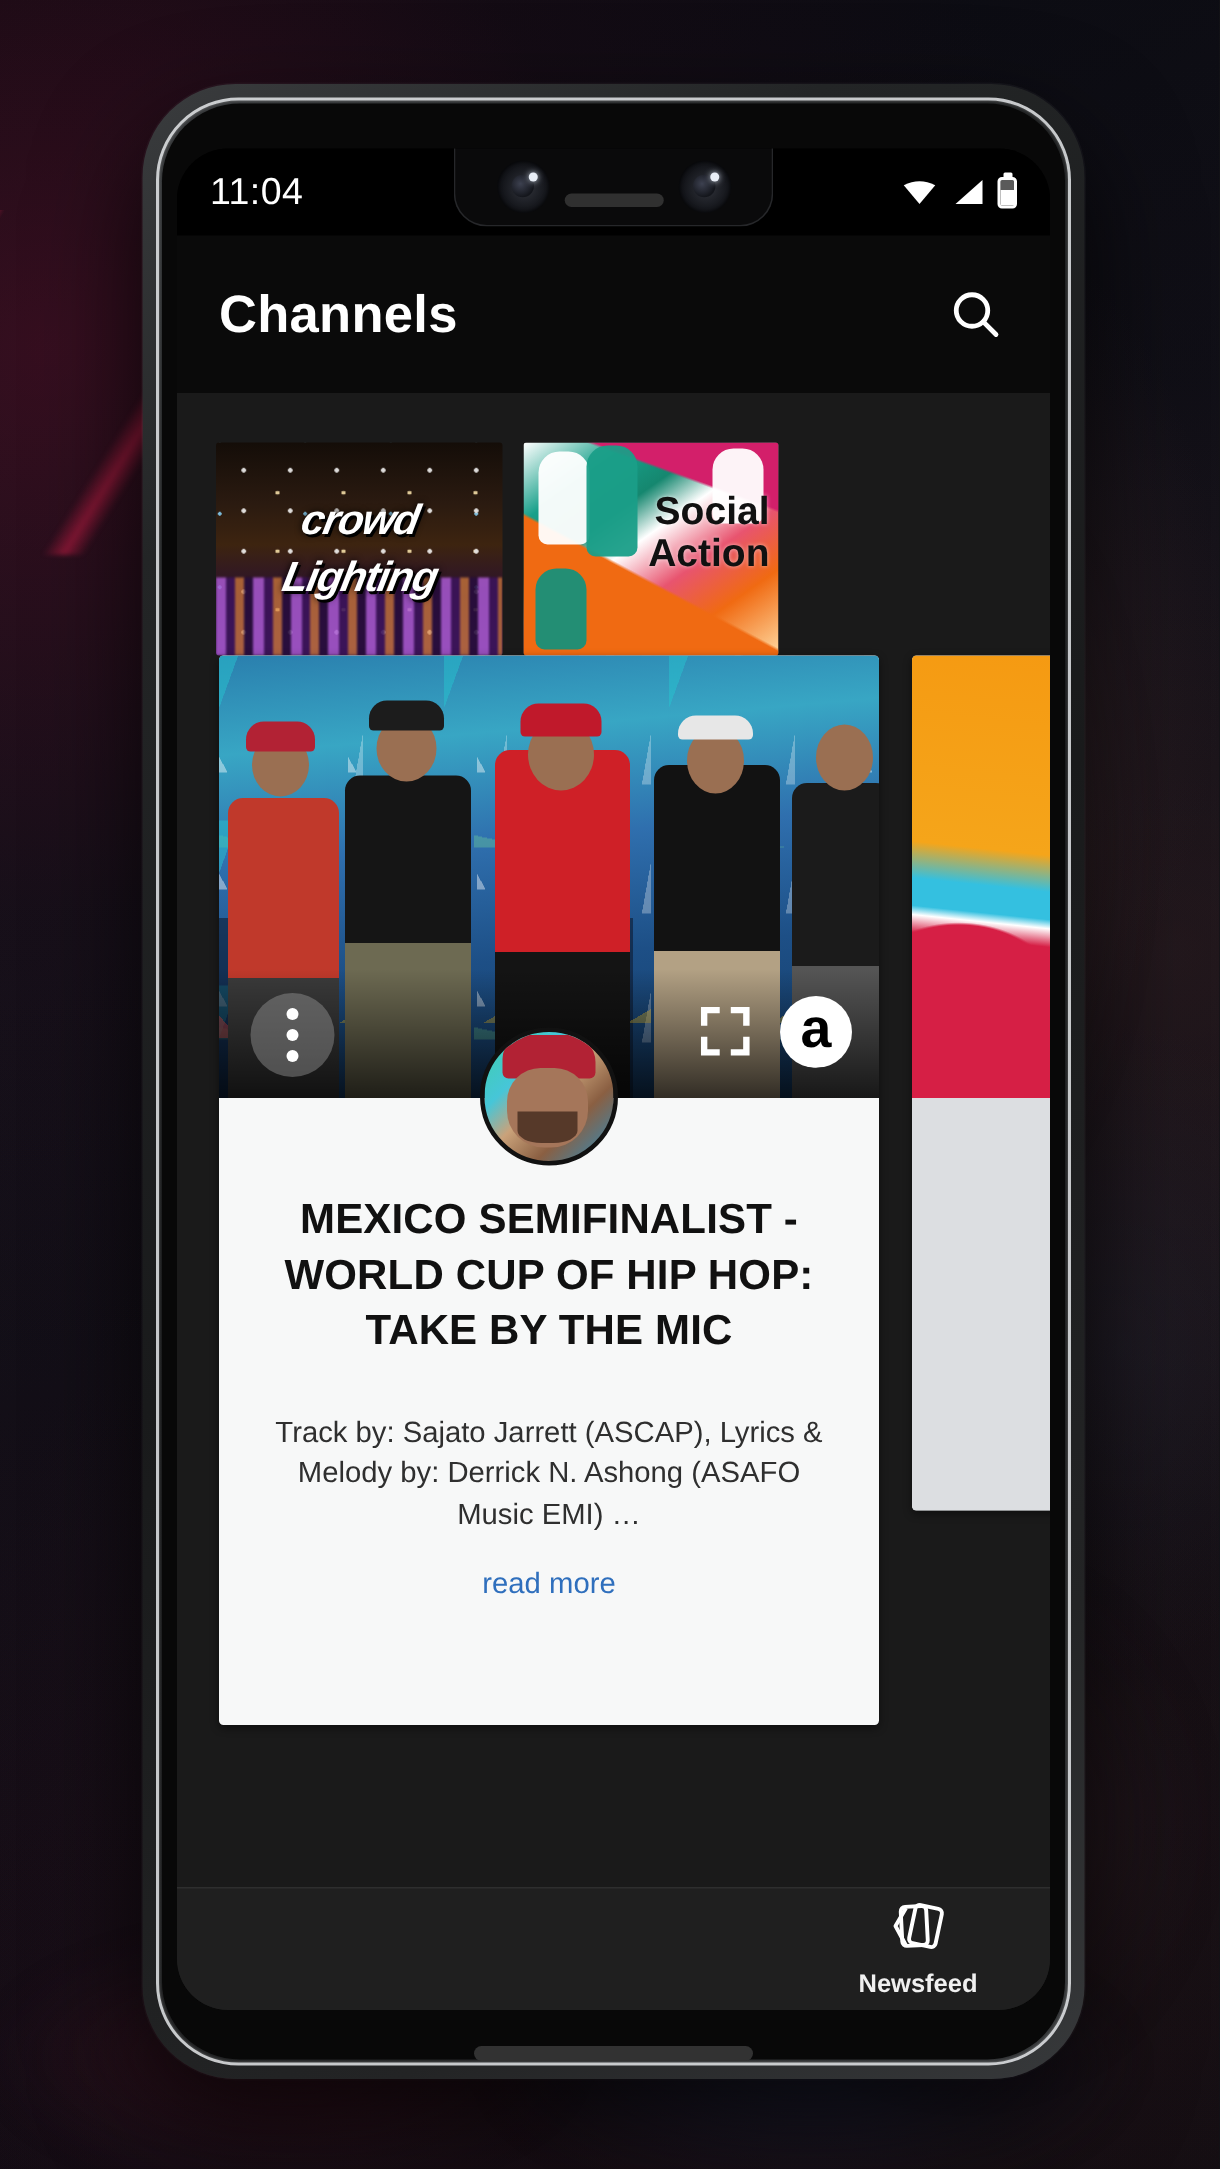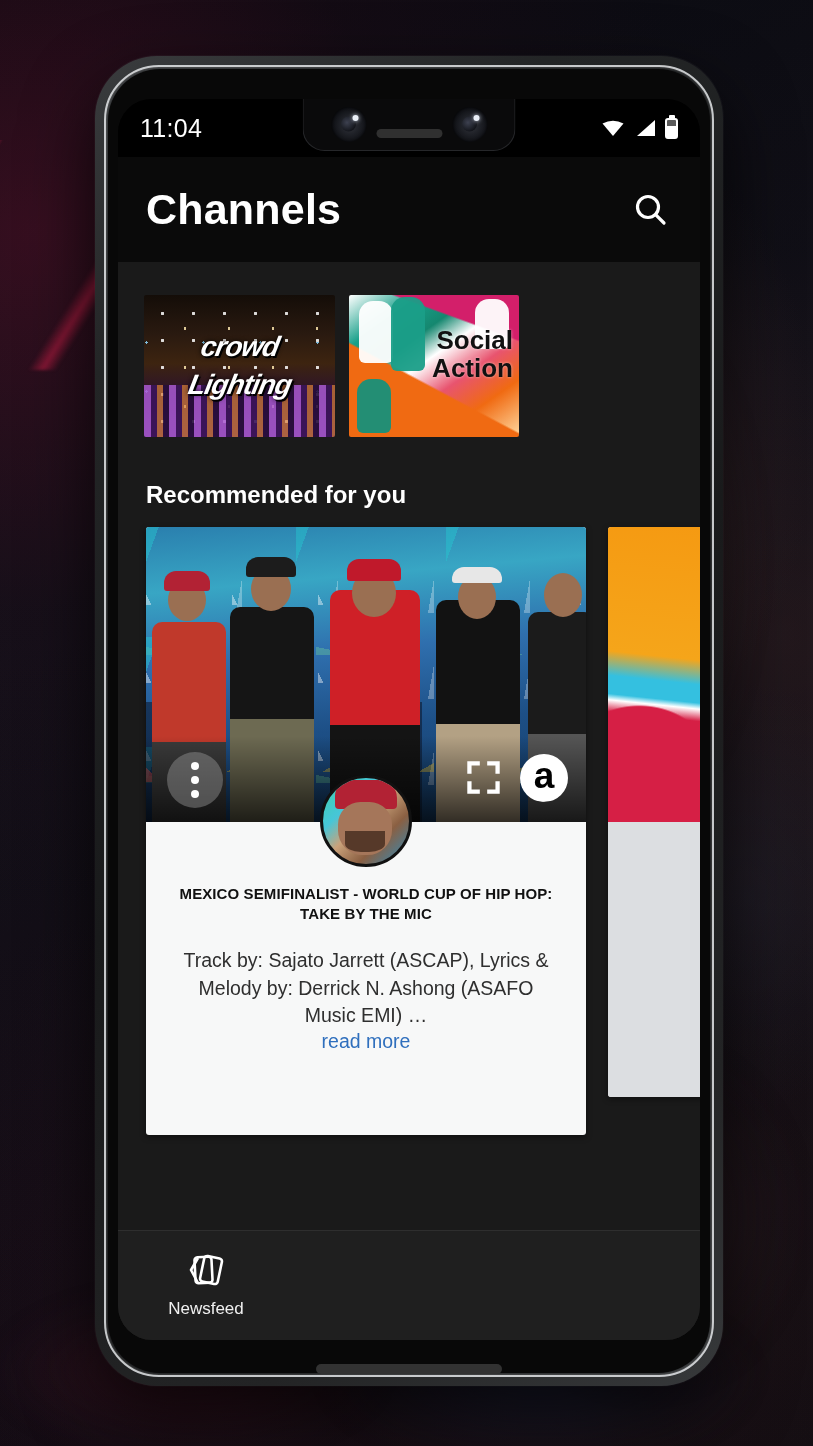--- a/index.html
+++ b/index.html
@@ -129,21 +129,21 @@
     position:absolute; top:58px; left:0; right:0; bottom:0;
     background:#1a1a1a;
     display:flex; flex-direction:column;
   }
   .app-header{
     height:105px; flex:none;
     background:#0a0a0a;
     display:flex; align-items:center; justify-content:space-between;
     padding:0 26px 0 28px;
   }
-  .app-title{ color:#fff; font-size:43px; font-weight:bold; letter-spacing:0.2px; }
+  .app-title{ color:#fff; font-size:35px; font-weight:bold; letter-spacing:0.2px; }
   .search-btn{ width:46px; height:46px; display:flex; align-items:center; justify-content:center; }
 
   .scroll-area{ flex:1; overflow:hidden; background:#1a1a1a; position:relative; }
 
   
   .rail{
     display:flex; gap:14px; padding:33px 0 0 26px; align-items:flex-start;
   }
   .chan{
     flex:none; width:191px; height:142px;
@@ -319,44 +319,45 @@
     position:absolute; left:18%; top:28%; width:62%; height:62%;
     background:#a5765a; border-radius:42% 42% 46% 46%;
   }
   .avatar .a-beard{
     position:absolute; left:26%; top:62%; width:46%; height:24%;
     background:rgba(60,38,26,.75); border-radius:0 0 40% 40%;
   }
 
   .card-body{ padding:62px 26px 30px; text-align:center; }
   .card-title{
-    color:#111; font-size:15px; font-weight:bold; line-height:1.33; letter-spacing:0.1px;
+    color:#111; font-size:28px; font-weight:bold; line-height:1.33; letter-spacing:0.1px;
   }
   .card-desc{
-    color:#2f2f2f; font-size:19.5px; line-height:1.42; margin-top:23px;
-  }
-  .read-more{ color:#2f6fbd; font-size:19.5px; display:block; margin-top:0; }
+    color:#2f2f2f; font-size:19.5px; line-height:1.42; margin-top:36px;
+  }
+  .read-more{ color:#2f6fbd; font-size:19.5px; display:block; margin-top:20px; }
   .card-spacer{ height:52px; }
 
   
   .card2{ flex:none; width:104px; border-radius:3px; overflow:hidden; background:#dcdee1; box-shadow:0 2px 6px rgba(0,0,0,.45); }
   .card2 .m{
     height:295px;
     background:
       radial-gradient(ellipse 120px 90px at 30% 78%, #d61f45 0%, #d61f45 56%, rgba(214,31,69,0) 58%),
       linear-gradient(186deg, #f59a12 0%, #f5a51a 44%, #34c0e0 52%, #34c0e0 58%, #ffffff 60%, #d61f45 64%, #d61f45 100%);
   }
   .card2 .b{ height:275px; background:#dcdee1; }
 
   
   .bottomnav{
-    flex:none; height:110px; background:#1f1f1f;
+    flex:none; height:82px; background:#1f1f1f;
     border-top:1px solid #2e2e2e;
-    display:flex; align-items:center; justify-content:space-between;
+    display:flex; align-items:center; justify-content:flex-end;
     padding:0 28px;
+    font-weight:bold;
   }
   .nav-item{ display:flex; flex-direction:column; align-items:center; gap:10px; width:120px; }
   .nav-label{ color:#f0f0f0; font-size:17px; }
   .nav-ico{ height:36px; display:flex; align-items:center; justify-content:center; }
 
   
   .home-ind{
     position:absolute; left:50%; transform:translateX(-50%);
     bottom:12px; width:186px; height:10px; border-radius:6px; background:#323232;
     z-index:40;
@@ -425,21 +426,20 @@
           <div class="chan chan-3 ch3">
             <div class="hand h1"></div>
             <div class="hand h2"></div>
             <div class="hand h3"></div>
             <div class="hand h4"></div>
             <div class="t-sa"><span>Social</span><br><span>Action</span></div>
           </div>
 
         </div>
 
-        <div class="sec-title">Recommended for you</div>
 
         <div class="cards">
 
           <div class="card">
             <div class="card-media">
               <div class="graf"></div>
               <div class="graf2"></div>
 
               <div class="person" style="left:6px; width:74px; height:200px; background:linear-gradient(180deg,#c0392b 0 60%, #3b3b3b 60%);"></div>
               <div class="p-head" style="left:22px; top:52px; width:38px; height:42px;"></div>

